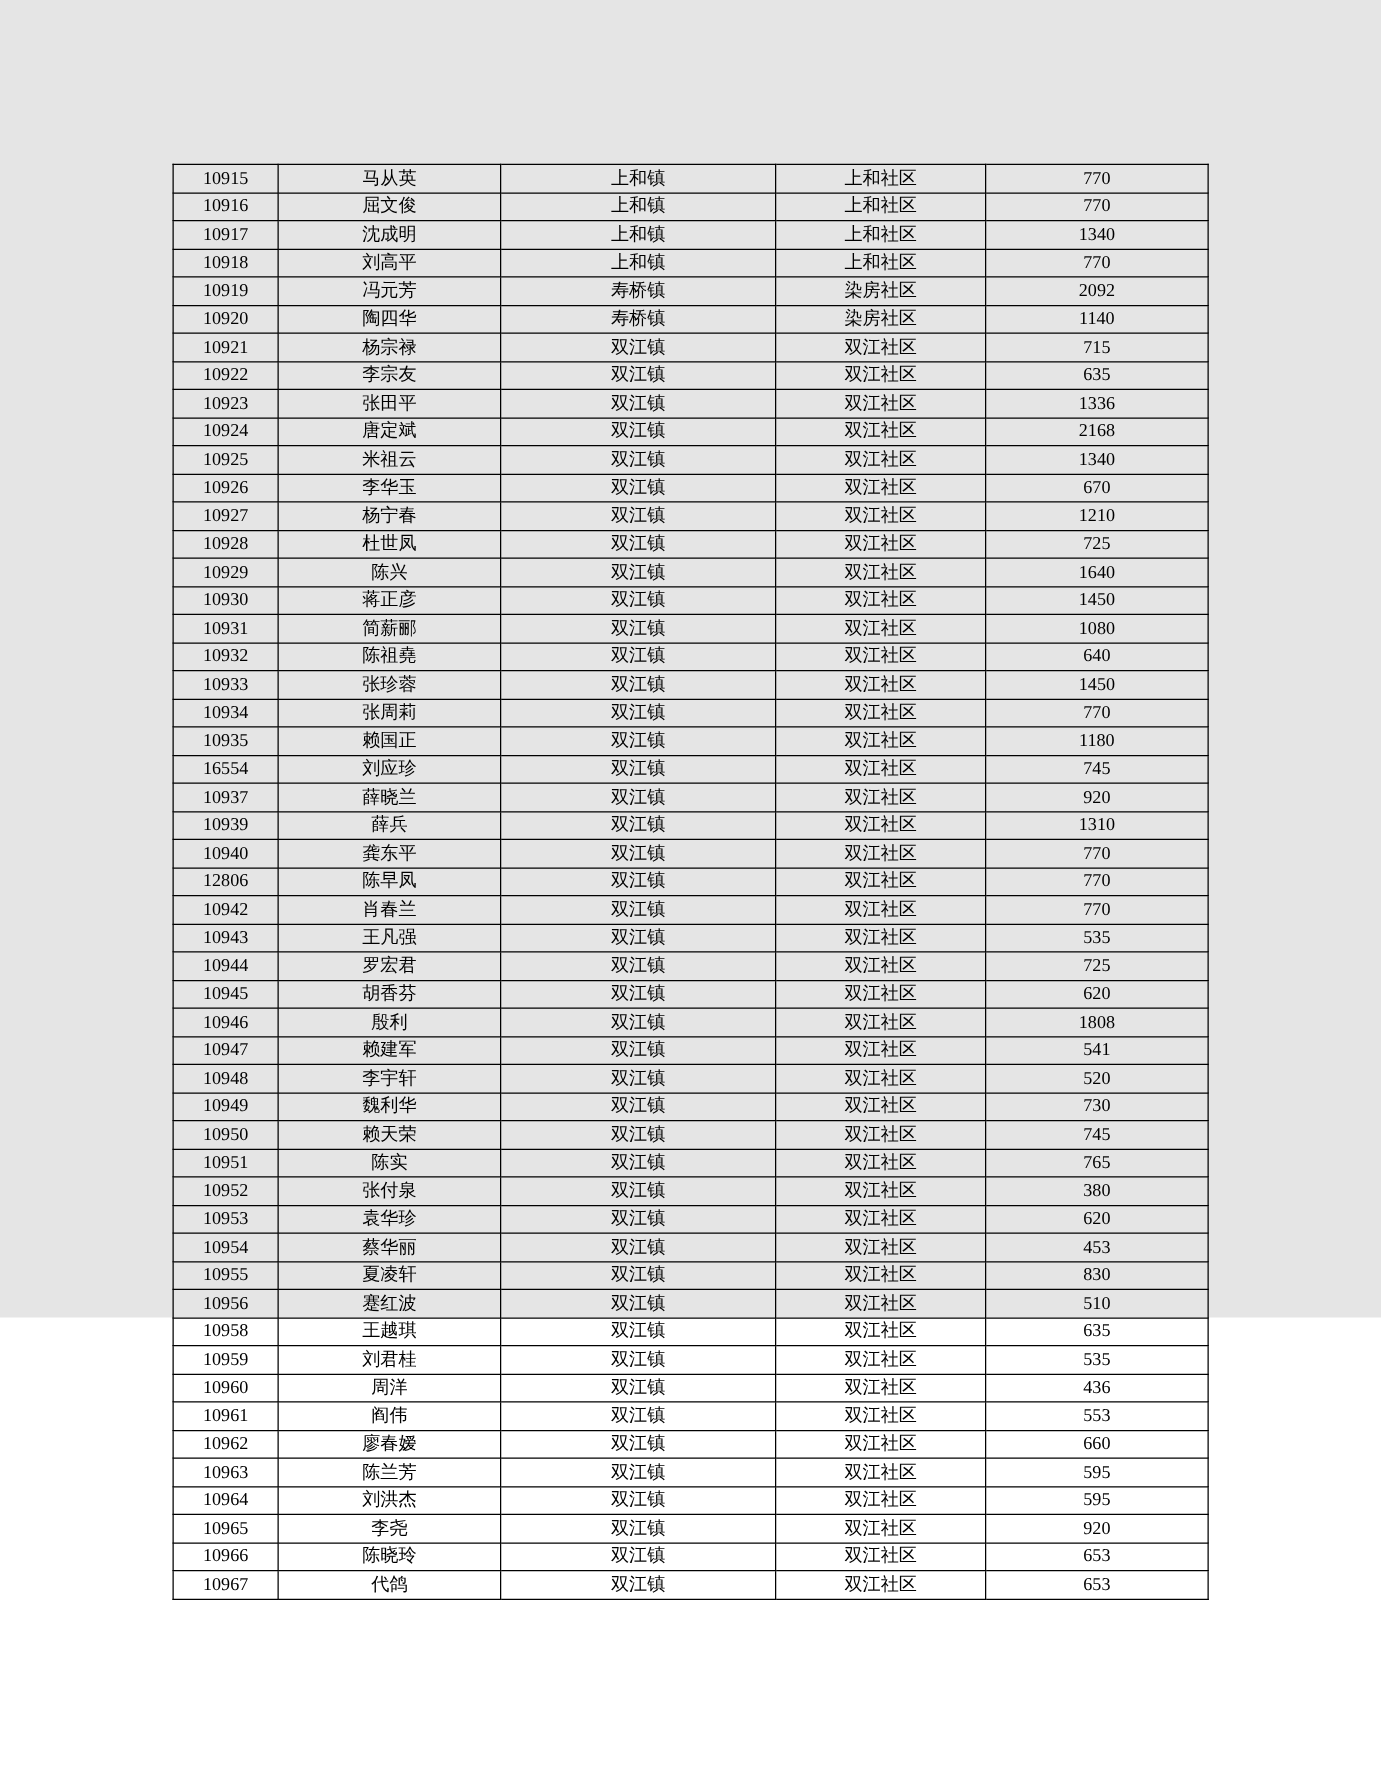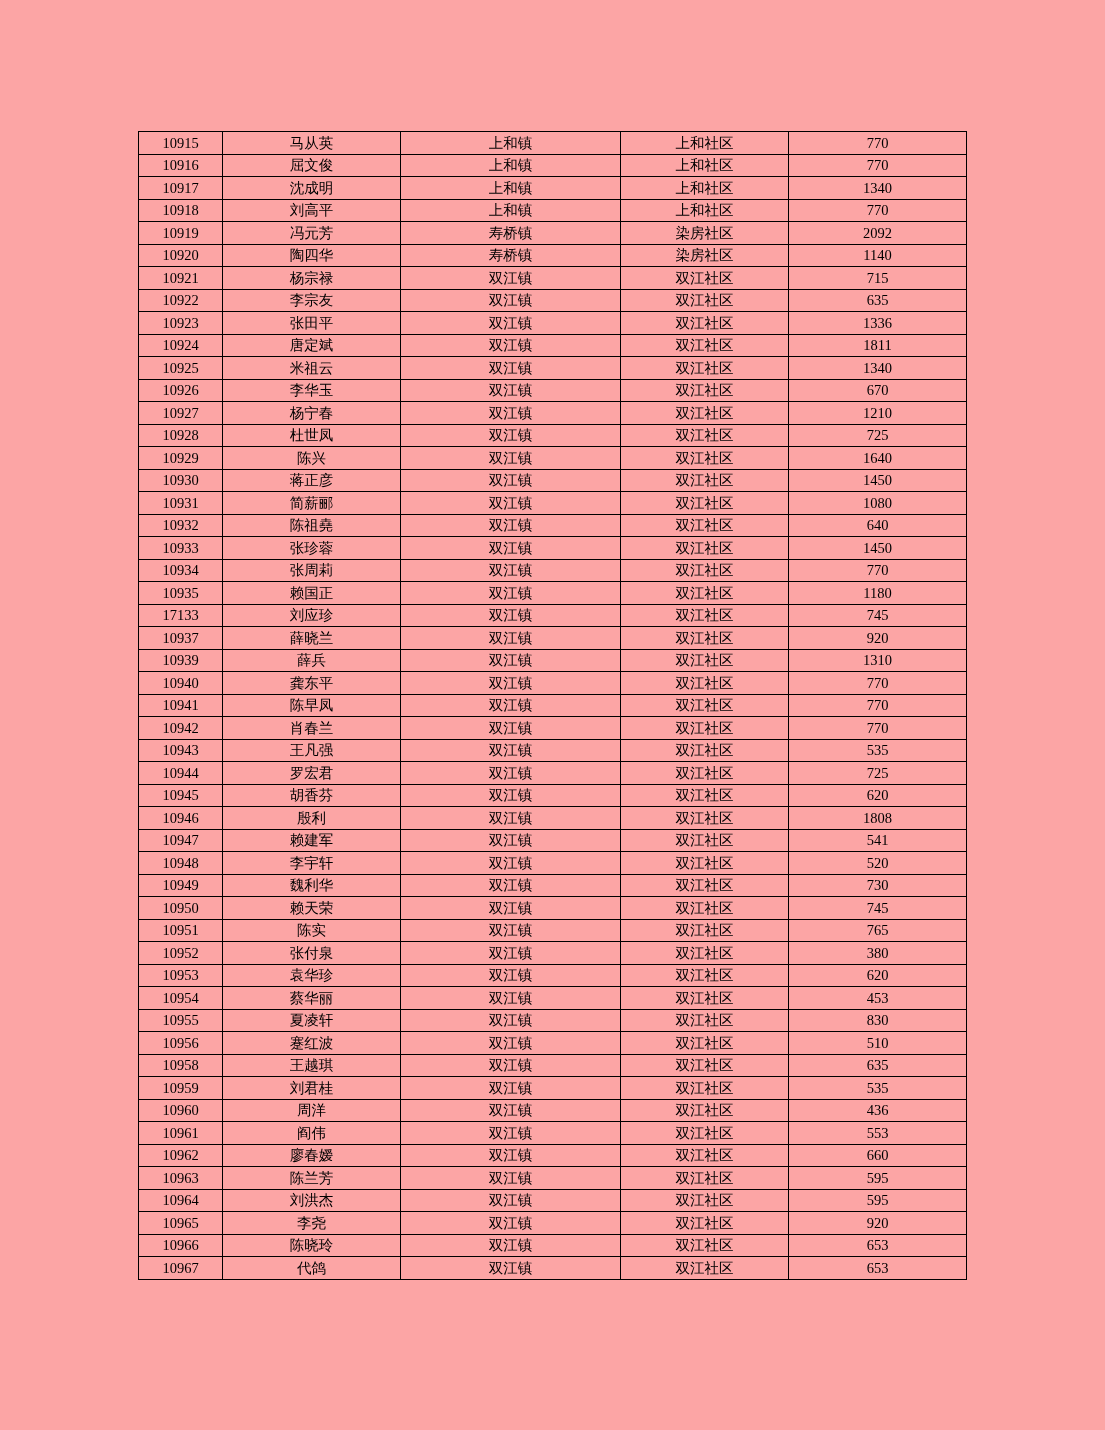--- a/index.html
+++ b/index.html
@@ -12,22 +12,22 @@
     height: 1430px;
     position: relative;
     font-family: "Liberation Serif", "DejaVu Serif", serif;
     color: #000000;
   }
   .page {
     position: absolute;
     left: 0;
     top: 0;
     width: 1105px;
-    height: 1430px;
-    background: #fca5a5;
+    height: 1054px;
+    background: #e5e5e5;
   }
   table.records {
     position: absolute;
     left: 138px;
     top: 131px;
     width: 828px;
     border-collapse: collapse;
     table-layout: fixed;
     font-size: 14.5px;
   }
@@ -121,21 +121,21 @@
           <td>张田平</td>
           <td>双江镇</td>
           <td>双江社区</td>
           <td>1336</td>
         </tr>
         <tr>
           <td>10924</td>
           <td>唐定斌</td>
           <td>双江镇</td>
           <td>双江社区</td>
-          <td>1811</td>
+          <td>2168</td>
         </tr>
         <tr>
           <td>10925</td>
           <td>米祖云</td>
           <td>双江镇</td>
           <td>双江社区</td>
           <td>1340</td>
         </tr>
         <tr>
           <td>10926</td>
@@ -201,21 +201,21 @@
           <td>770</td>
         </tr>
         <tr>
           <td>10935</td>
           <td>赖国正</td>
           <td>双江镇</td>
           <td>双江社区</td>
           <td>1180</td>
         </tr>
         <tr>
-          <td>17133</td>
+          <td>16554</td>
           <td>刘应珍</td>
           <td>双江镇</td>
           <td>双江社区</td>
           <td>745</td>
         </tr>
         <tr>
           <td>10937</td>
           <td>薛晓兰</td>
           <td>双江镇</td>
           <td>双江社区</td>
@@ -229,21 +229,21 @@
           <td>1310</td>
         </tr>
         <tr>
           <td>10940</td>
           <td>龚东平</td>
           <td>双江镇</td>
           <td>双江社区</td>
           <td>770</td>
         </tr>
         <tr>
-          <td>10941</td>
+          <td>12806</td>
           <td>陈早凤</td>
           <td>双江镇</td>
           <td>双江社区</td>
           <td>770</td>
         </tr>
         <tr>
           <td>10942</td>
           <td>肖春兰</td>
           <td>双江镇</td>
           <td>双江社区</td>

